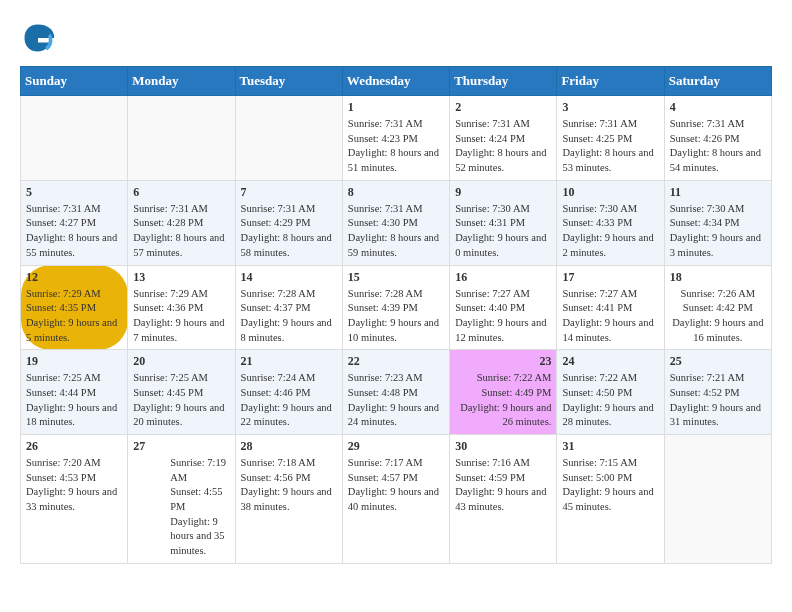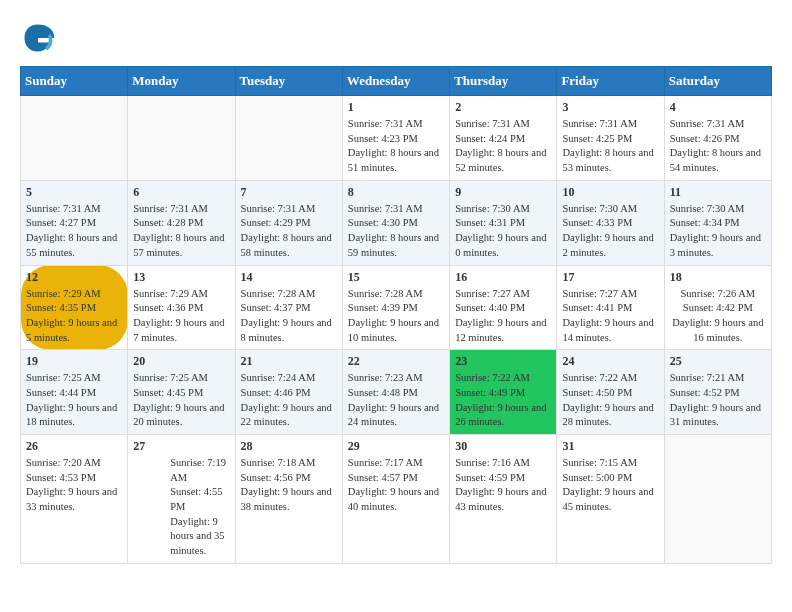--- a/index.html
+++ b/index.html
@@ -259,21 +259,21 @@
           <div class="day-info" style="white-space: pre-line;">Sunrise: 7:24 AM
 Sunset: 4:46 PM
 Daylight: 9 hours and 22 minutes.</div>
         </td>
         <td style="background: rgb(240, 245, 251);">
           <span class="day-number">22</span>
           <div class="day-info" style="white-space: pre-line;">Sunrise: 7:23 AM
 Sunset: 4:48 PM
 Daylight: 9 hours and 24 minutes.</div>
         </td>
-        <td style="background: #22c55e;">
+        <td style="background: #f0abfc; text-align: right;">
           <span class="day-number">23</span>
           <div class="day-info" style="white-space: pre-line;">Sunrise: 7:22 AM
 Sunset: 4:49 PM
 Daylight: 9 hours and 26 minutes.</div>
         </td>
         <td style="background: rgb(240, 245, 251);">
           <span class="day-number">24</span>
           <div class="day-info" style="white-space: pre-line;">Sunrise: 7:22 AM
 Sunset: 4:50 PM
 Daylight: 9 hours and 28 minutes.</div>

